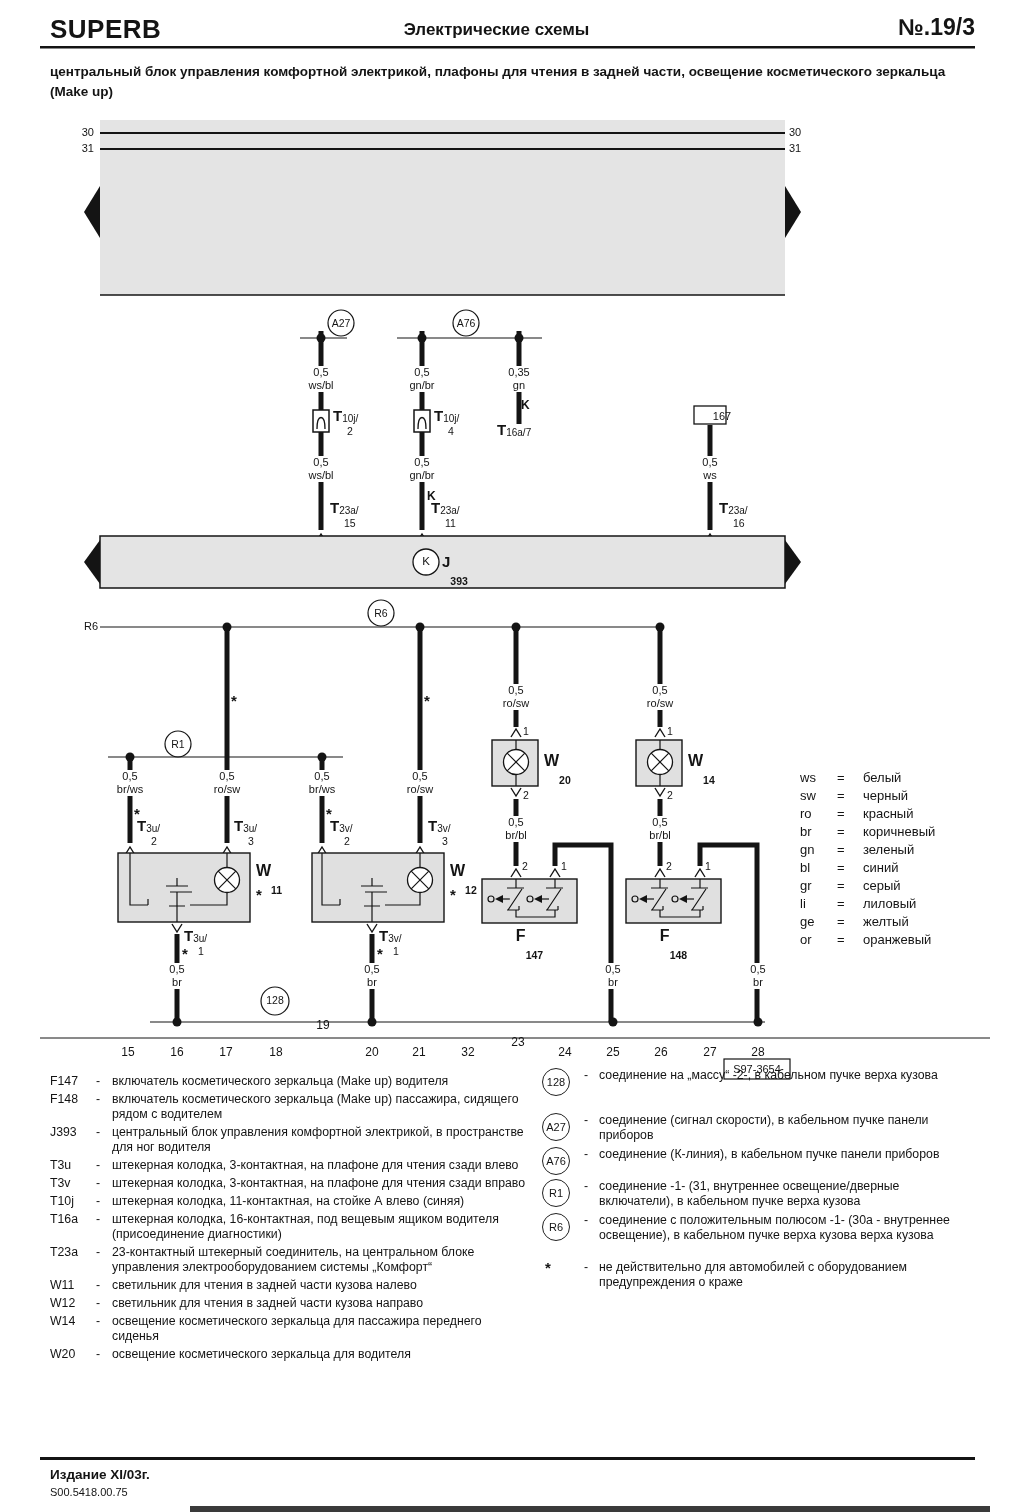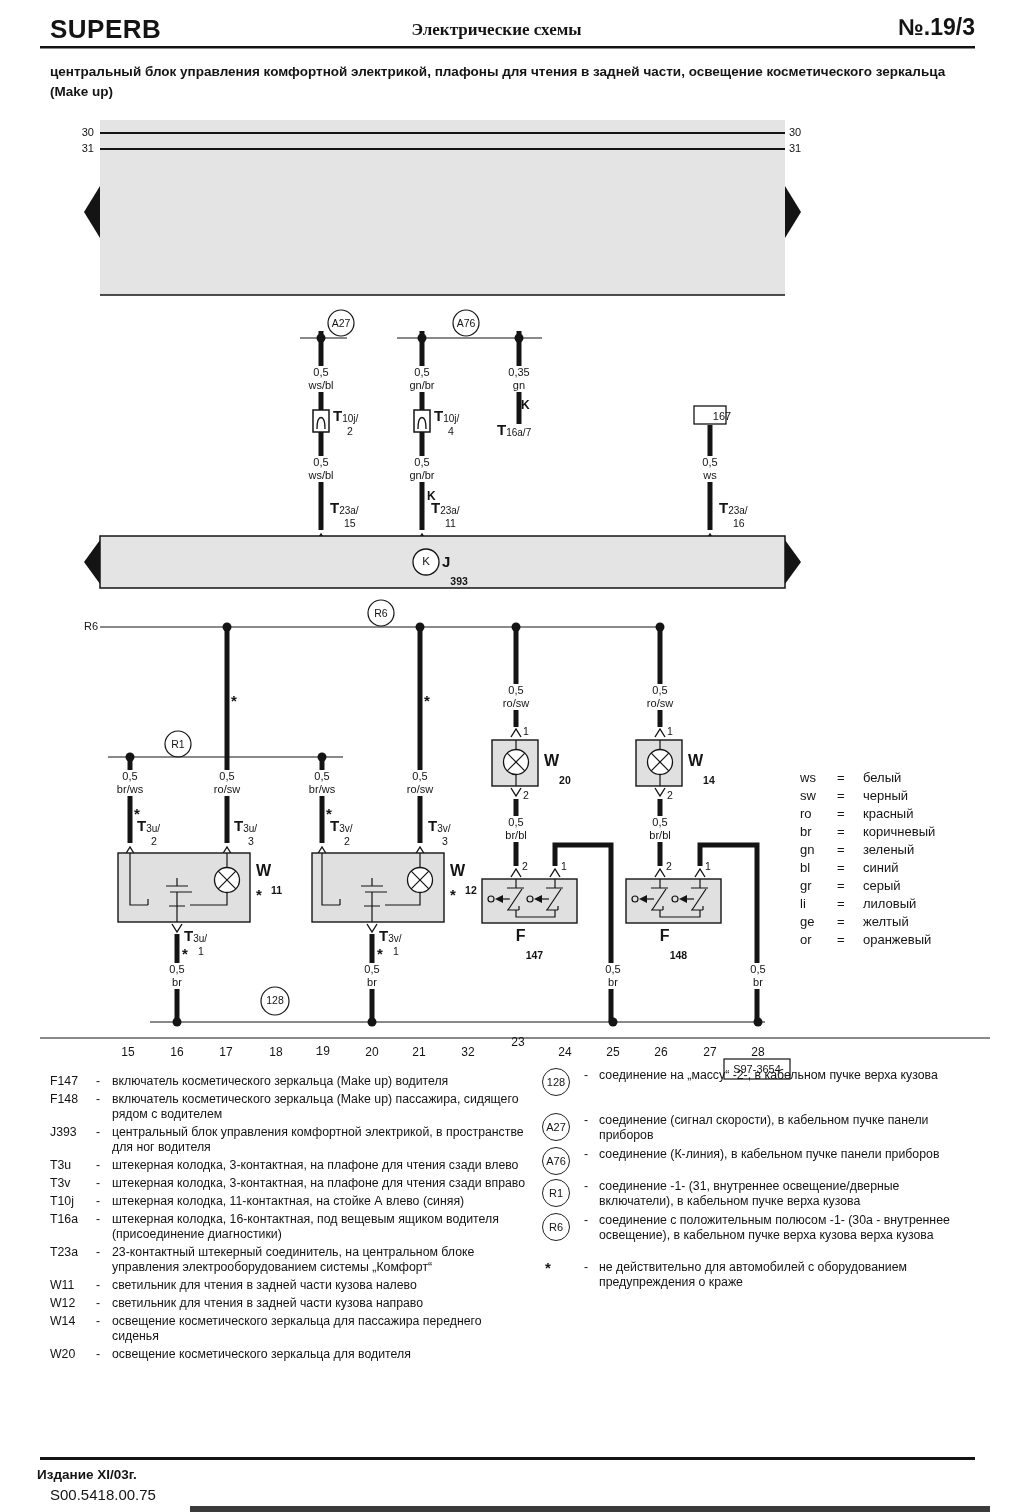--- a/index.html
+++ b/index.html
@@ -38,21 +38,21 @@
   .lg-desc{width:414px;}
   .rg-row{display:flex;font-size:12.3px;line-height:15px;margin-bottom:4px;}
   .rg-row.first{margin-bottom:17px;}
   .rg-row.starrow{margin-top:17px;}
   .rg-sym{width:28px;height:28px;border:1.3px solid #222;border-radius:50%;text-align:center;line-height:26px;font-size:11px;flex:none;margin-right:14px;box-sizing:border-box;}
   .rg-sym-star{width:28px;flex:none;margin-right:14px;font-weight:bold;font-size:15px;padding-left:3px;box-sizing:border-box;}
   .rg-dash{width:15px;flex:none;}
   .rg-desc{width:360px;}
   
   .foot-ed{font-weight:bold;font-size:13.5px;}
-  .foot-code{font-size:15px;}
+  .foot-code{font-size:11px;}
   .botbar{background:#3a3a3a;}
 </style>
 </head>
 <body>
 
 <div class="page">
 
   <svg class="layer" width="1015" height="1512" viewBox="0 0 1015 1512">
     <g stroke="#141414" fill="none">
 
@@ -244,21 +244,21 @@
       </g>
 
       <line x1="40" y1="1038" x2="990" y2="1038" stroke-width="1"></line>
       <rect x="724" y="1059" width="66" height="20" fill="#fff" stroke-width="1.2"></rect>
 
       <rect x="40" y="1457" width="935" height="3" fill="#141414" stroke="none"></rect>
     </g>
   </svg>
 
   <div class="abs hdr-brand" style="left:50px;top:14px;">SUPERB</div>
-  <div class="abs hdr-title" style="left:0;top:20px;width:993px;text-align:center;font-family:Liberation Serif, serif;">Электрические схемы</div>
+  <div class="abs hdr-title" style="left:0;top:20px;width:993px;text-align:center;">Электрические схемы</div>
   <div class="abs hdr-page" style="left:715px;top:14px;width:260px;text-align:right;">№.19/3</div>
   <div class="abs subtitle" style="left:50px;top:62px;">центральный блок управления комфортной электрикой, плафоны для чтения в задней части, освещение косметического зеркальца (Make up)</div>
 
   <div class="abs rail-num" style="left:58px;top:126px;width:36px;text-align:right;">30</div>
   <div class="abs rail-num" style="left:789px;top:126px;">30</div>
   <div class="abs rail-num" style="left:58px;top:142px;width:36px;text-align:right;">31</div>
   <div class="abs rail-num" style="left:789px;top:142px;">31</div>
   <div class="abs rail-num" style="left:84px;top:620px;">R6</div>
 
   <div class="abs circ-lab" style="left:325px;top:317px;width:32px;">A27</div>
@@ -381,21 +381,21 @@
   <div class="abs star" style="left:326px;top:807px;">*</div>
   <div class="abs star" style="left:256px;top:888px;">*</div>
   <div class="abs star" style="left:450px;top:888px;">*</div>
   <div class="abs star" style="left:182px;top:947px;">*</div>
   <div class="abs star" style="left:377px;top:947px;">*</div>
 
   <div class="abs track" style="left:113px;top:1045px;">15</div>
   <div class="abs track" style="left:162px;top:1045px;">16</div>
   <div class="abs track" style="left:211px;top:1045px;">17</div>
   <div class="abs track" style="left:261px;top:1045px;">18</div>
-  <div class="abs track" style="left:308px;top:1045px;font-family:Liberation Mono, monospace;">19</div>
+  <div class="abs track" style="left:308px;top:1018px;">19</div>
   <div class="abs track" style="left:357px;top:1045px;">20</div>
   <div class="abs track" style="left:404px;top:1045px;">21</div>
   <div class="abs track" style="left:453px;top:1045px;">32</div>
   <div class="abs track" style="left:503px;top:1035px;">23</div>
   <div class="abs track" style="left:550px;top:1045px;text-align:center;">24</div>
   <div class="abs track" style="left:598px;top:1045px;">25</div>
   <div class="abs track" style="left:646px;top:1045px;">26</div>
   <div class="abs track" style="left:695px;top:1045px;">27</div>
   <div class="abs track" style="left:743px;top:1045px;">28</div>
   <div class="abs s97" style="left:724px;top:1059px;">S97-3654</div>
@@ -542,17 +542,17 @@
         <span class="rg-dash">-</span>
         <span class="rg-desc">соединение с положительным полюсом -1- (30а - внутреннее освещение), в кабельном пучке верха кузова верха кузова</span>
       </div>
     <div class="rg-row starrow">
         <span class="rg-sym-star">*</span>
         <span class="rg-dash">-</span>
         <span class="rg-desc">не действительно для автомобилей с оборудованием предупреждения о краже</span>
       </div>
   </div>
 
-  <div class="abs foot-ed" style="left:37px;top:1467px;">Издание XI/03г.</div>
+  <div class="abs foot-ed" style="left:50px;top:1467px;">Издание XI/03г.</div>
   <div class="abs foot-code" style="left:50px;top:1486px;">S00.5418.00.75</div>
   <div class="abs botbar" style="left:190px;top:1506px;width:800px;height:6px;"></div>
 
 </div>
 
 </body></html>

